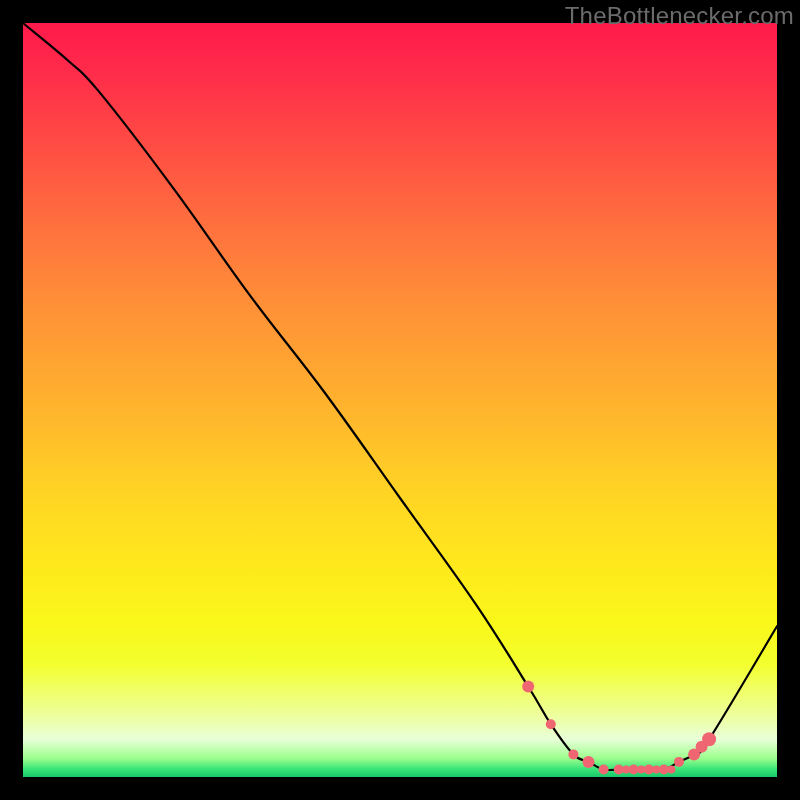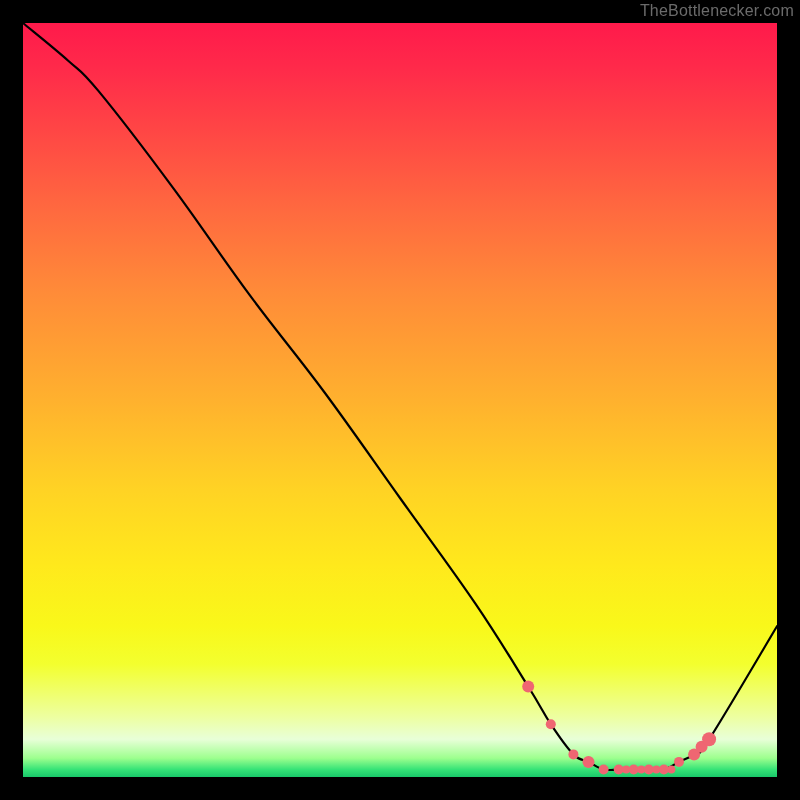--- a/index.html
+++ b/index.html
@@ -38,21 +38,21 @@
       #e8ffd8 95%,
       #9dff8e 97.5%,
       #36e377 99%,
       #19c86a 100%);
   }
   .watermark {
     position: absolute;
     top: 2px;
     right: 6px;
     color: #6b6b6b;
-    font-size: 16px;
+    font-size: 24px;
     font-weight: 500;
     letter-spacing: 0.2px;
     user-select: none;
   }
   svg.curve {
     position: absolute;
     left: 0;
     top: 0;
     width: 754px;
     height: 754px;

